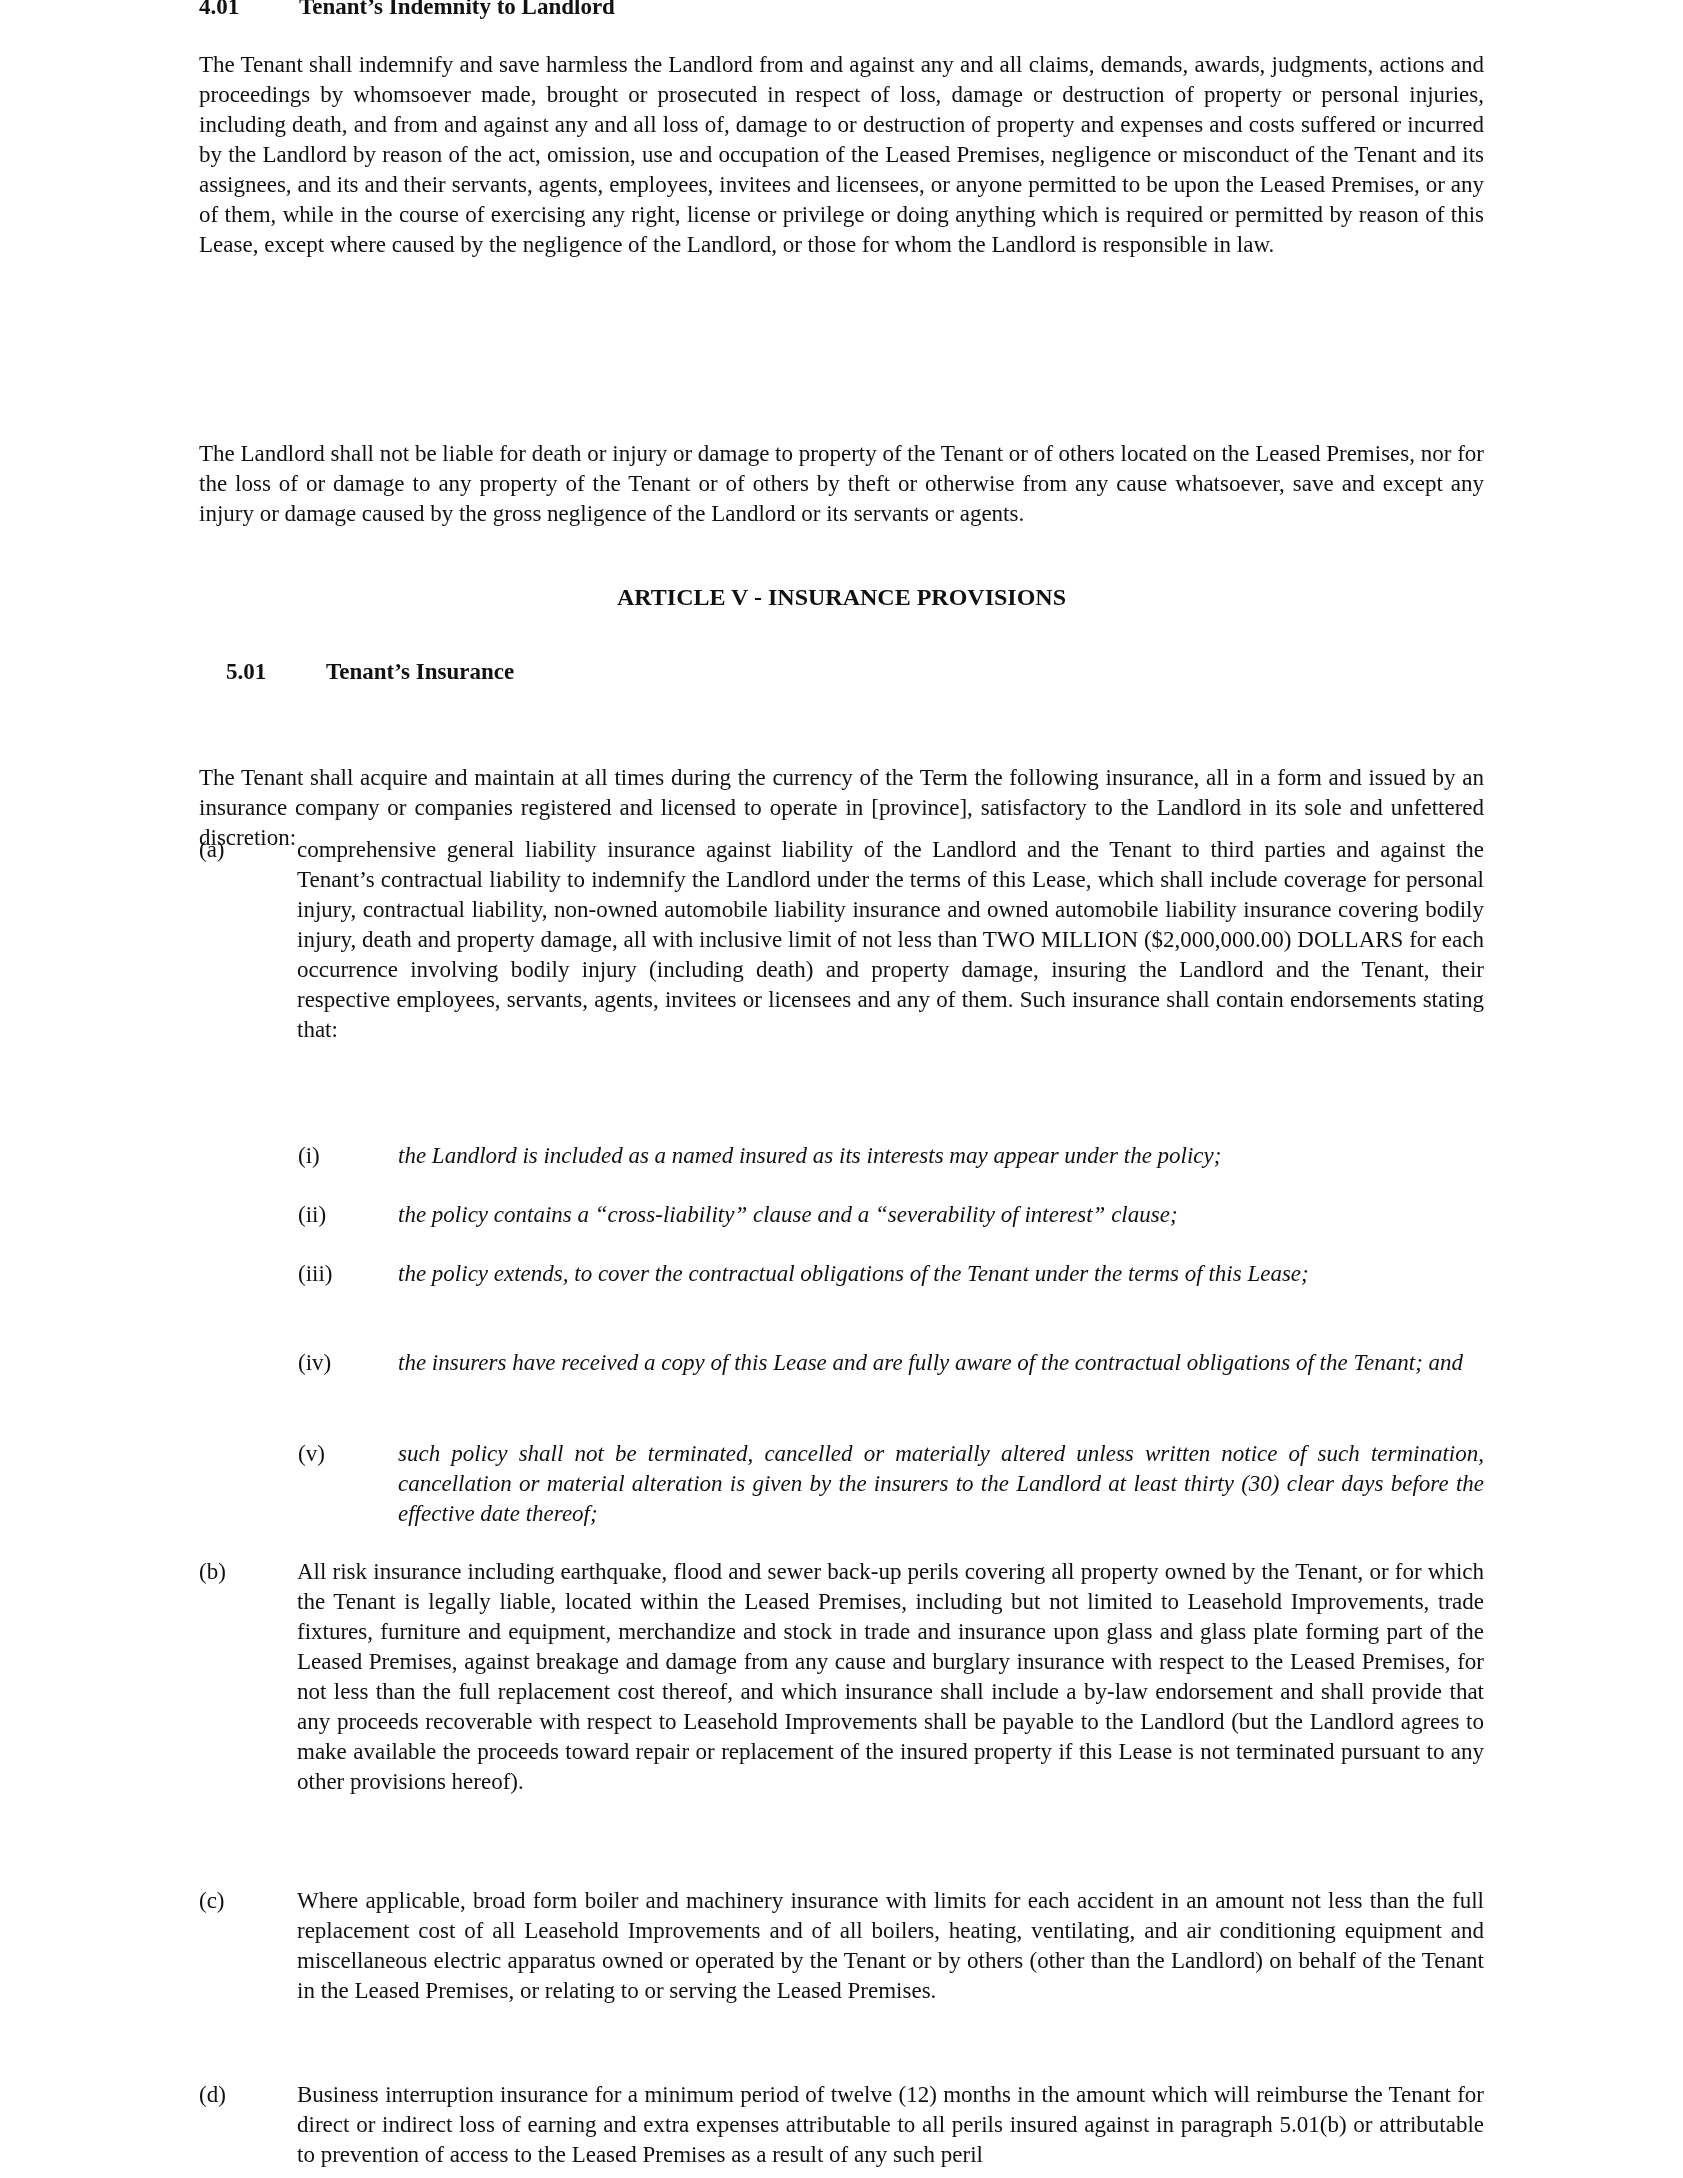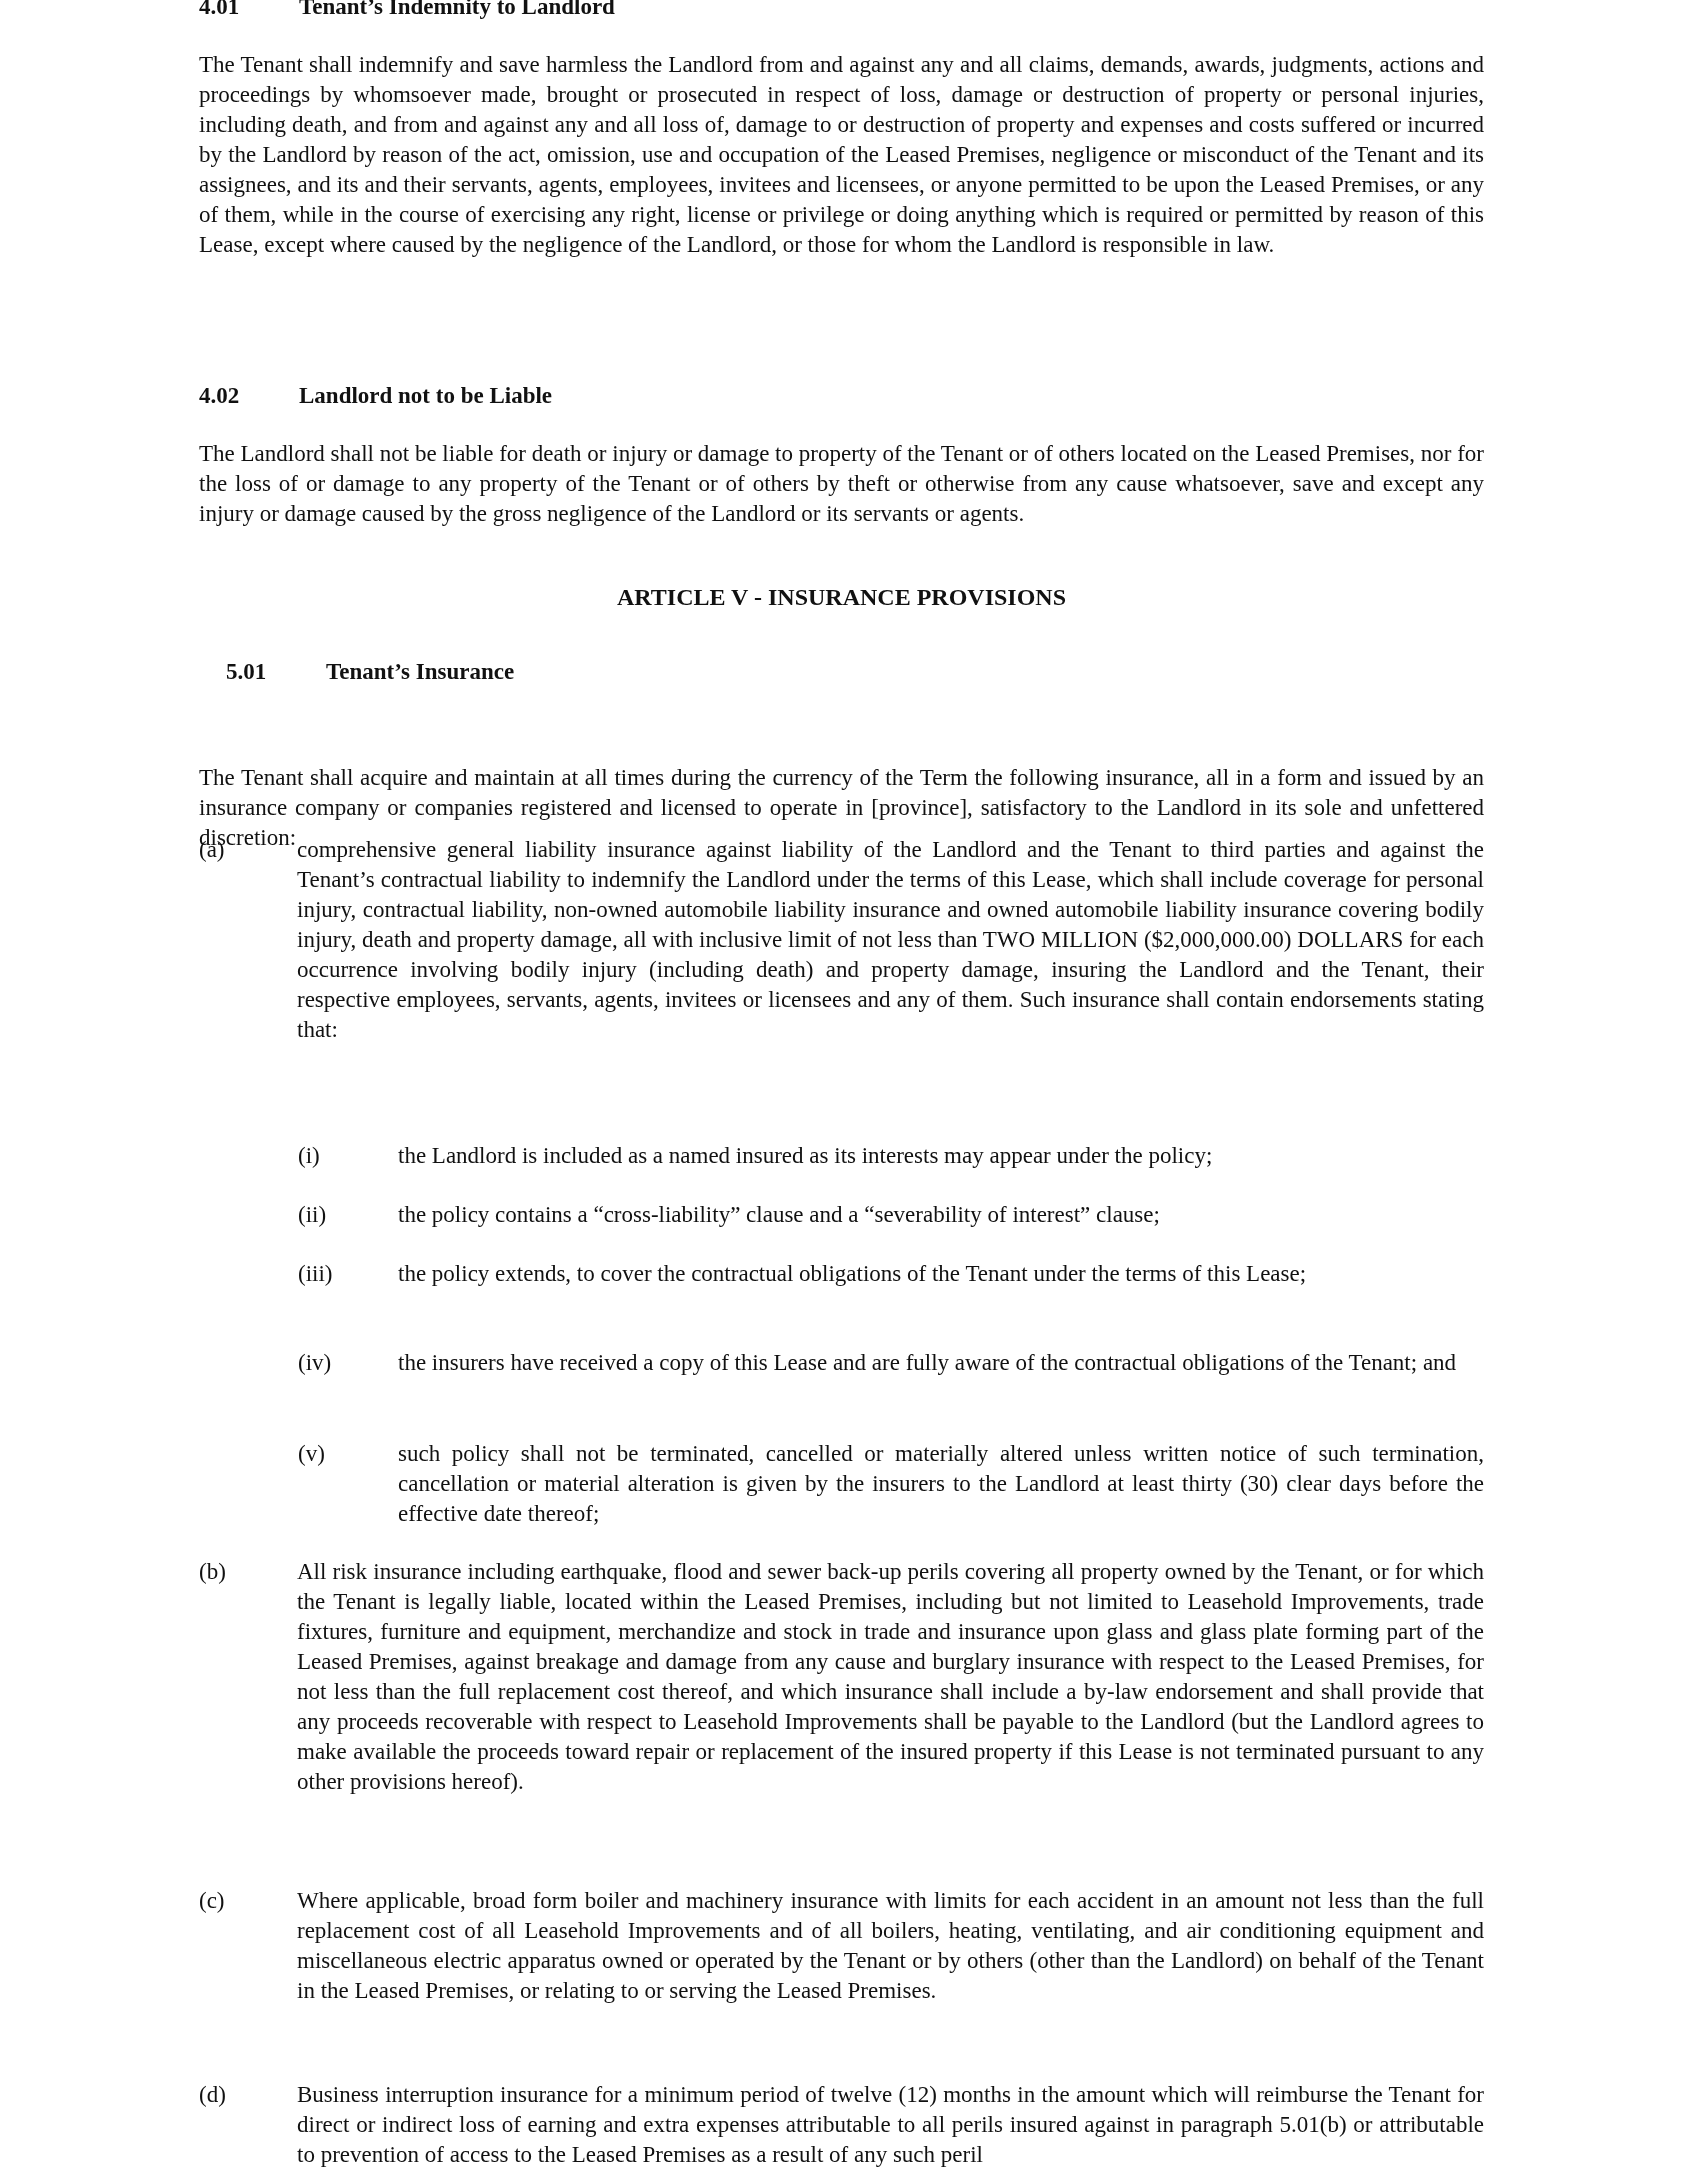--- a/index.html
+++ b/index.html
@@ -8,39 +8,35 @@
     font-family: "Liberation Serif", "DejaVu Serif", serif; font-size: 23px; line-height: 30px; }
   .blk { position: absolute; left: 199px; width: 1285px; }
   .heading { font-weight: bold; height: 30px; white-space: nowrap; }
   .heading .num { position: absolute; left: 0; }
   .heading .title { position: absolute; left: 100px; }
   .para { text-align: justify; }
   .article { position: absolute; left: 199px; width: 1285px; text-align: center; font-weight: bold; font-size: 24px; line-height: 36px; }
   .item .label { position: absolute; left: 0; top: 0; }
   .item .text { margin-left: 98px; text-align: justify; }
   .sub { left: 298px; width: 1186px; }
-  .sub .text { margin-left: 100px; }
+  .sub .text { margin-left: 100px; font-style: italic; }
   .clip { position: absolute; left: 0; top: 0; width: 1683px; height: 2178px; overflow: hidden; }
 </style>
 </head>
 <body>
 
 <div class="page">
  <div class="clip">
 
   <div class="blk heading" style="top:-8px;">
     <span class="num">4.01</span>
     <span class="title">Tenant’s Indemnity to Landlord</span>
   </div>
   <div class="blk para" style="top:50px;">The Tenant shall indemnify and save harmless the Landlord from and against any and all claims, demands, awards, judgments, actions and proceedings by whomsoever made, brought or prosecuted in respect of loss, damage or destruction of property or personal injuries, including death, and from and against any and all loss of, damage to or destruction of property and expenses and costs suffered or incurred by the Landlord by reason of the act, omission, use and occupation of the Leased Premises, negligence or misconduct of the Tenant and its assignees, and its and their servants, agents, employees, invitees and licensees, or anyone permitted to be upon the Leased Premises, or any of them, while in the course of exercising any right, license or privilege or doing anything which is required or permitted by reason of this Lease, except where caused by the negligence of the Landlord, or those for whom the Landlord is responsible in law.</div>
 
-  <div class="blk heading" style="top:381px;">
-    <span class="num">4.02</span>
-    <span class="title">Landlord not to be Liable</span>
-  </div>
   <div class="blk para" style="top:439px;">The Landlord shall not be liable for death or injury or damage to property of the Tenant or of others located on the Leased Premises, nor for the loss of or damage to any property of the Tenant or of others by theft or otherwise from any cause whatsoever, save and except any injury or damage caused by the gross negligence of the Landlord or its servants or agents.</div>
 
   <div class="article" style="top:579px;">ARTICLE V - INSURANCE PROVISIONS</div>
 
   <div class="blk heading" style="top:657px;margin-left:27px;">
     <span class="num">5.01</span>
     <span class="title">Tenant’s Insurance</span>
   </div>
   <div class="blk para" style="top:715px;margin-top:48px;">The Tenant shall acquire and maintain at all times during the currency of the Term the following insurance, all in a form and issued by an insurance company or companies registered and licensed to operate in [province], satisfactory to the Landlord in its sole and unfettered discretion:</div>
 

